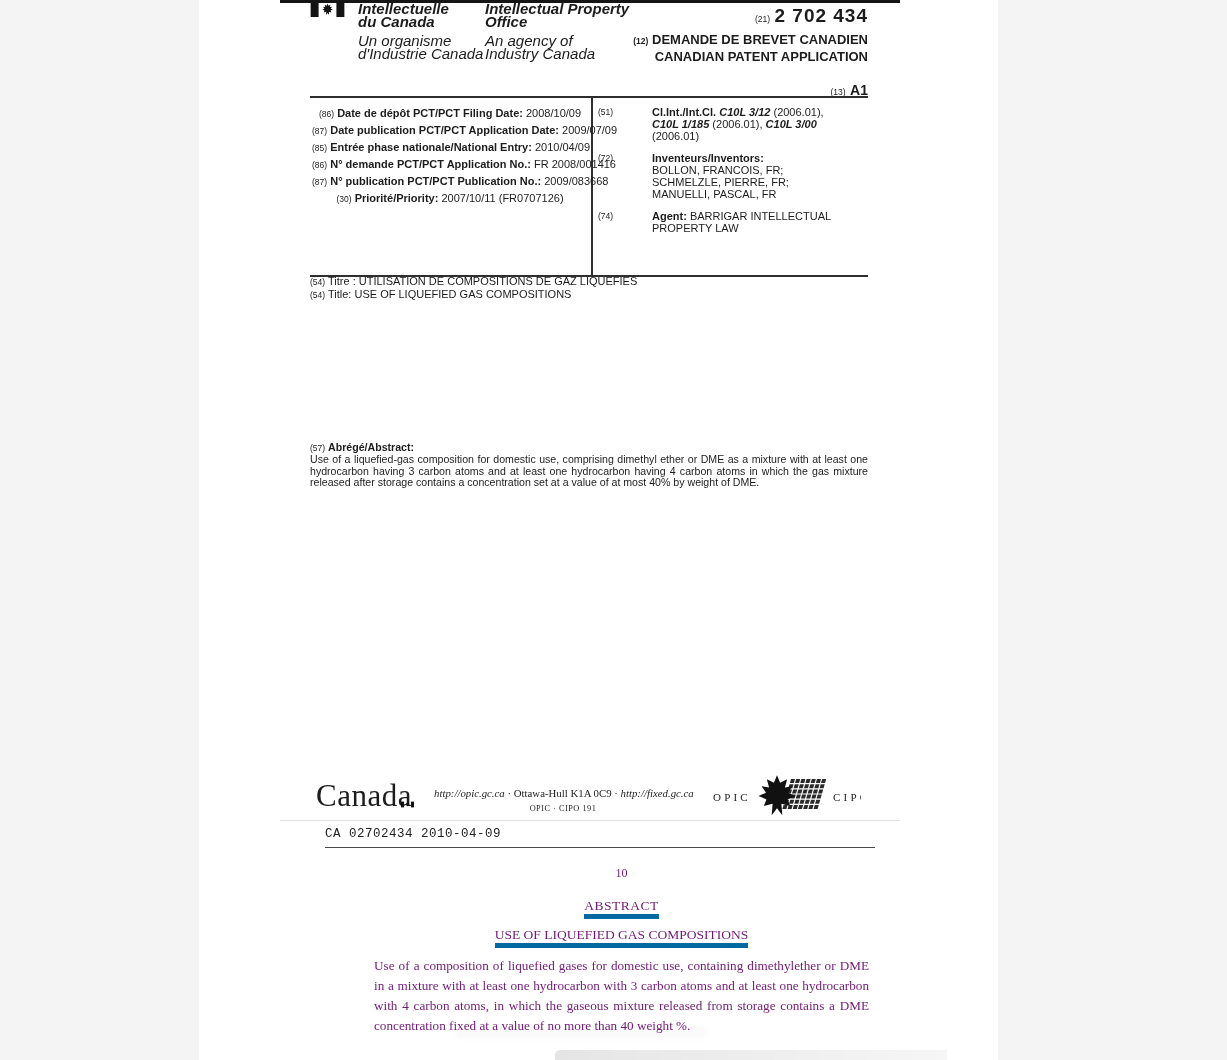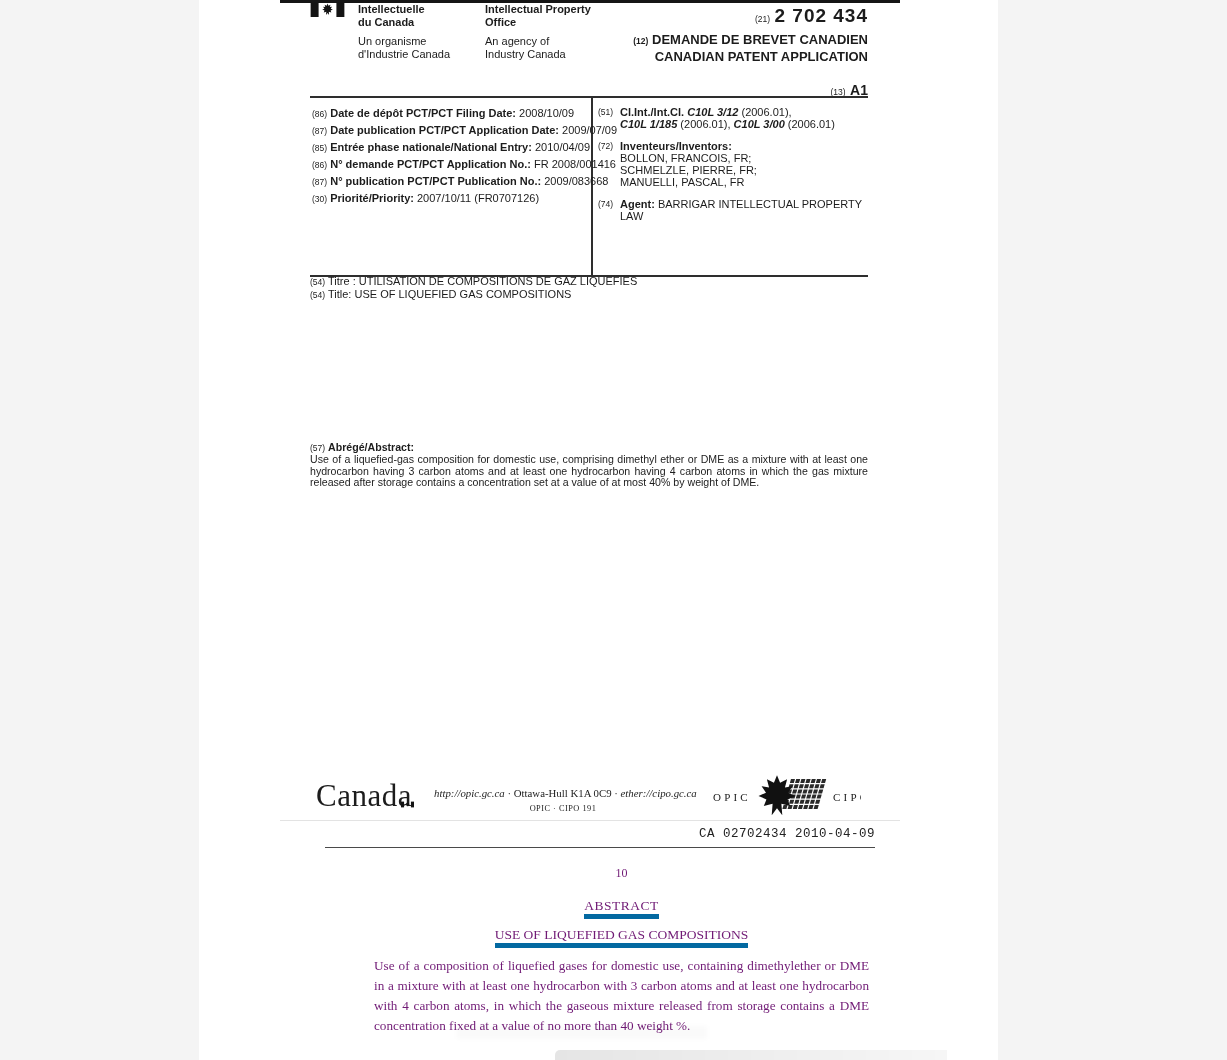--- a/index.html
+++ b/index.html
@@ -15,39 +15,39 @@
     position:absolute; left:199px; top:0;
     width:799px; height:1060px;
     background:#ffffff;
   }
   .abs { position:absolute; }
 
   
   .topbar { left:81px; top:0; width:620px; height:3px; background:#151515; }
 
   
-  .org-col { font-size:11px; line-height:12.5px; }
+  .org-col { font-size:15px; line-height:12.5px;font-style:italic; }
   .org-col .grp1 { font-weight:bold; margin-bottom:7px; }
   .hdr-right { right:130px; top:5px; text-align:right; white-space:nowrap; }
   .code { font-size:8.5px; color:#1c1c1c; }
   .pubnum { font-size:19px; font-weight:bold; letter-spacing:1px; }
   .doc-line { font-size:13px; font-weight:bold; line-height:15px; }
   .kind { font-size:14px; font-weight:bold; }
 
   
   .biblio-box {
     left:111px; top:96px; width:558px; height:181px;
     border-top:2px solid #2e2e2e; border-bottom:2px solid #2e2e2e;
   }
   .vdiv { position:absolute; left:281px; top:0; bottom:0; width:2px; background:#2e2e2e; }
-  .cell-left { position:absolute; left:2px; top:7px; width:276px; }
+  .cell-left { position:absolute; left:2px; top:7px; width:276px;text-align:center; }
   .b-row { font-size:11px; line-height:16px; white-space:nowrap; }
   .b-row .lbl { font-weight:bold; }
   .cell-right { position:absolute; left:288px; top:8px; width:266px; }
-  .r-item { display:flex; font-size:11px; line-height:12px; margin-bottom:10px; }
+  .r-item { display:flex; font-size:11px; line-height:12px; margin-bottom:10px;gap:32px; }
   .r-code { width:22px; flex:none; }
   .ipc { font-weight:bold; font-style:italic; }
   .r-item .lbl { font-weight:bold; }
 
   
   .titles { left:111px; top:276px; font-size:11px; line-height:11.5px; white-space:nowrap; }
 
   
   .abstract57 { left:111px; top:442px; width:558px; font-size:10.6px; line-height:11.3px; }
   .abstract57 .head .lbl { font-weight:bold; }
@@ -57,21 +57,21 @@
   .address { left:235px; top:787px; width:258px; text-align:center; font-family:"Liberation Serif", serif; }
   .address .line1 { font-size:10.8px; white-space:nowrap; }
   .address .ital { font-style:italic; }
   .address .line2 { font-size:8.3px; margin-top:5px; letter-spacing:0.5px; }
   .cipo-logo { left:514px; top:772px; }
 
   
   .edge-line { left:81px; top:820px; width:620px; height:1px; background:#e3e3e3; }
 
   
-  .stamp { left:126px; top:827px; width:550px; text-align:right;
+  .stamp { left:126px; top:827px; width:550px; text-align:left;
            font-family:"Liberation Mono", monospace; font-size:12.5px; letter-spacing:0.5px; color:#222; }
   .rule { left:126px; top:847px; width:550px; height:1px; background:#4a4a4a; }
 
   
   .page2 { left:175px; top:866px; width:495px; font-family:"Liberation Serif", serif; color:#701a75; }
   .pagenum { text-align:center; font-size:12px; }
   .h1 { text-align:center; margin-top:17px; font-size:13.5px; letter-spacing:0.5px; }
   .h1 span, .h2 span { border-bottom:5px solid #0369a1; padding-bottom:1px; }
   .h2 { text-align:center; margin-top:13px; font-size:13.5px; }
   .para { margin-top:13px; font-size:13.2px; line-height:20px; text-align:justify; }
@@ -246,21 +246,21 @@
       </svg>
     </span>
   </div>
 
   <div class="abs address">
     <div class="line1">
       <span class="ital">http://opic.gc.ca</span>
       <span>·</span>
       <span>Ottawa-Hull K1A 0C9</span>
       <span>·</span>
-      <span class="ital">ether://cipo.gc.ca</span>
+      <span class="ital">http://fixed.gc.ca</span>
     </div>
     <div class="line2">OPIC · CIPO  191</div>
   </div>
 
   <div class="abs cipo-logo">
     <svg width="148" height="48" viewBox="0 0 148 48">
       <text x="0" y="29" font-family="Liberation Serif, serif" font-size="11" letter-spacing="3.2" fill="#1a1a1a">OPIC</text>
       <g transform="translate(78,7) skewX(-16)">
         <g fill="#2a2a2a">
           <rect x="0" y="0" width="4" height="4"></rect>

